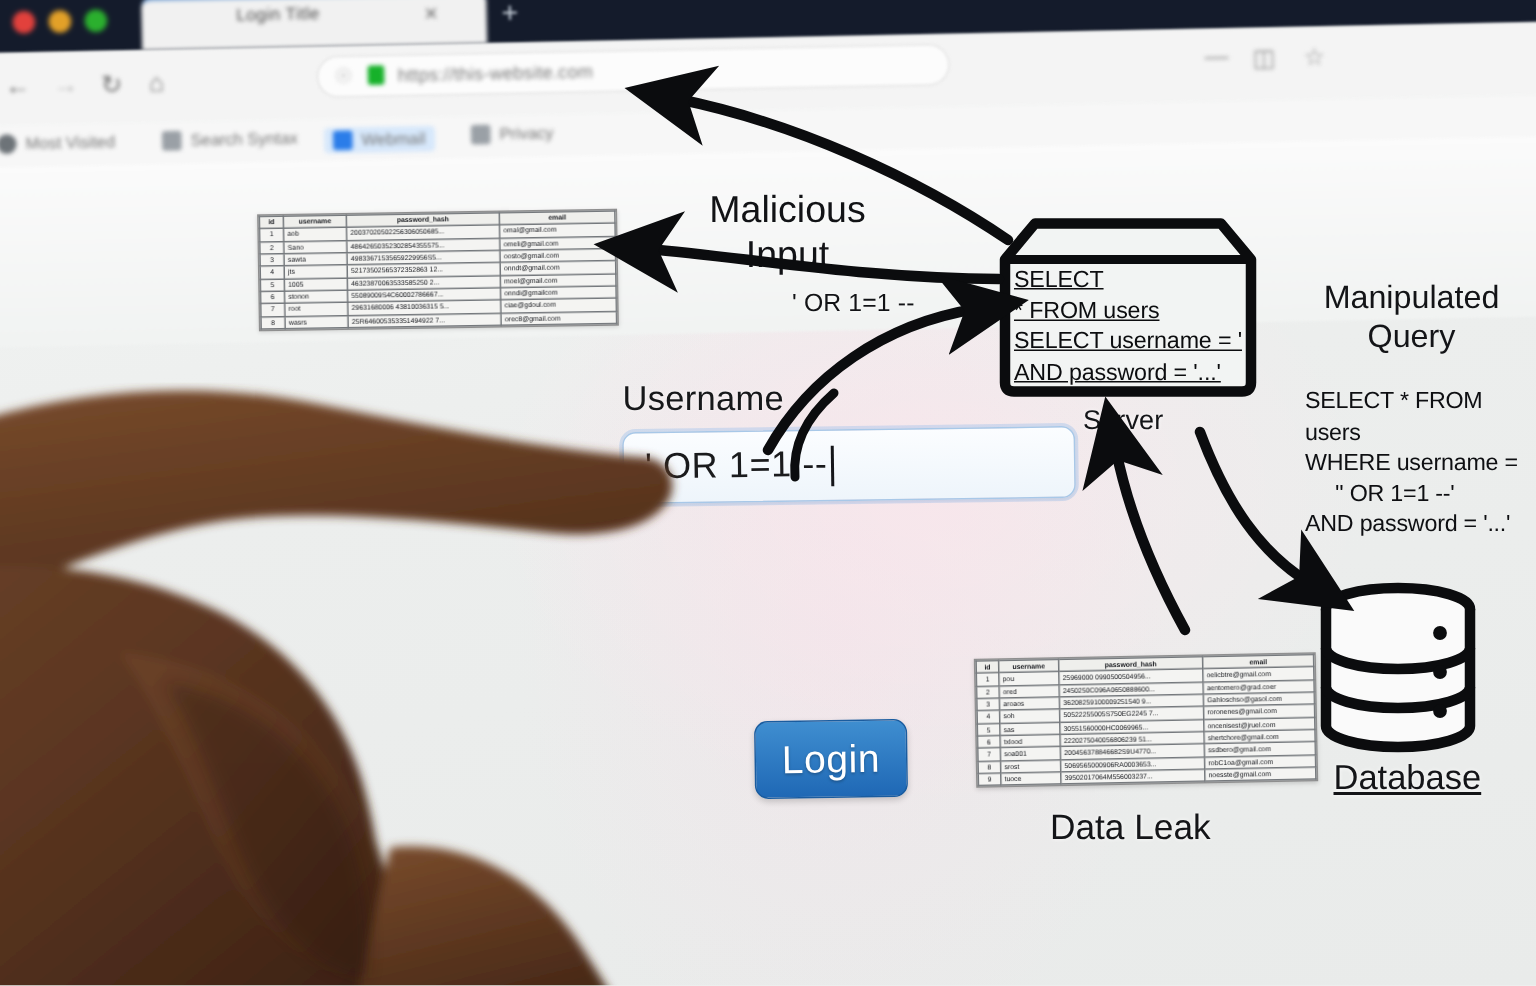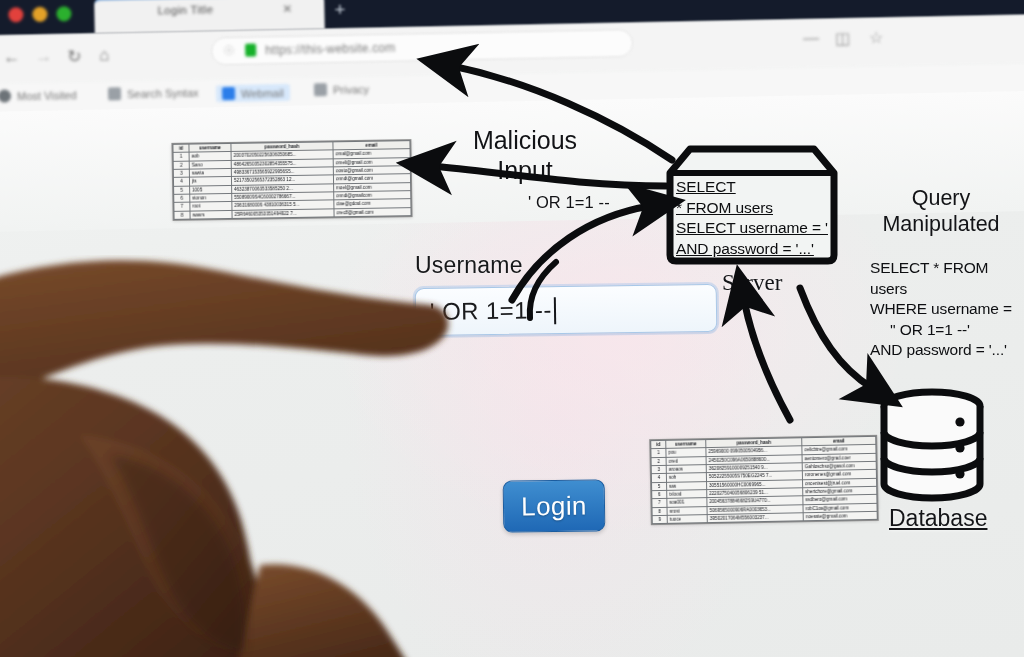--- a/index.html
+++ b/index.html
@@ -178,23 +178,22 @@
   }
   .server-svg { position:absolute; left:0; top:0; }
   .server-code {
     position:absolute; left:14px; top:34px; width:162px;
     font-size:15.5px; line-height:20.5px; color:#0c0d0f;
     letter-spacing:-0.1px;
     text-decoration:underline;
   }
   .lbl-server {
     position:absolute; left:722px; top:270px;
-    font-size:23px; color:#141518; letter-spacing:0.1px;
+    font-size:18px; color:#141518; letter-spacing:0.1px;
     text-shadow:0 0 3px rgba(255,255,255,0.9);
-    font-family:Liberation Serif, serif;
   }
 
   
   .manip-title {
     position:absolute; left:862px; top:185px; width:158px;
     text-align:center; font-size:21.5px; line-height:26px; color:#131417;
   }
   .manip-code {
     position:absolute; left:870px; top:258px; width:156px;
     font-size:15.5px; line-height:20.5px; color:#0e0f12;
@@ -448,36 +447,37 @@
     <path d="M12 18 L12 96 A48 14 0 0 0 108 96 L108 18" fill="#fafafa" stroke="#0b0c0e" stroke-width="7"></path>
     <path d="M12 44 A48 14 0 0 0 108 44" fill="none" stroke="#0b0c0e" stroke-width="7"></path>
     <path d="M12 70 A48 14 0 0 0 108 70" fill="none" stroke="#0b0c0e" stroke-width="7"></path>
     <circle cx="88" cy="34" r="4.6" fill="#0b0c0e"></circle>
     <circle cx="88" cy="60" r="4.6" fill="#0b0c0e"></circle>
     <circle cx="88" cy="86" r="4.6" fill="#0b0c0e"></circle>
   </svg>
   <div class="lbl-database">Database</div>
 
   <div class="manip-title">
+    <div>Manipulated</div>
     <div>Query</div>
-    <div>Manipulated</div>
   </div>
   <div class="manip-code">
     <div>SELECT * FROM</div>
     <div>users</div>
     <div>WHERE username =</div>
     <div class="ind">'' OR 1=1 --'</div>
     <div>AND password = '...'</div>
   </div>
 
   <div class="lbl-malicious">
     <div>Malicious</div>
     <div>Input</div>
   </div>
   <div class="lbl-payload">' OR 1=1 --</div>
+  <div class="lbl-dataleak">Data Leak</div>
 
   <svg class="arrows" viewBox="0 0 1024 657">
     <defs>
       <marker id="ah" markerWidth="9" markerHeight="9" refX="3.2" refY="4.5" orient="auto">
         <path d="M0,0.6 L8.4,4.5 L0,8.4 L2.2,4.5 Z" fill="#0b0c0e"></path>
       </marker>
     </defs>
 
     <path d="M672 160 C 610 118, 530 82, 452 66" fill="none" stroke="#0b0c0e" stroke-width="7" stroke-linecap="round" marker-end="url(#ah)"></path>
 

